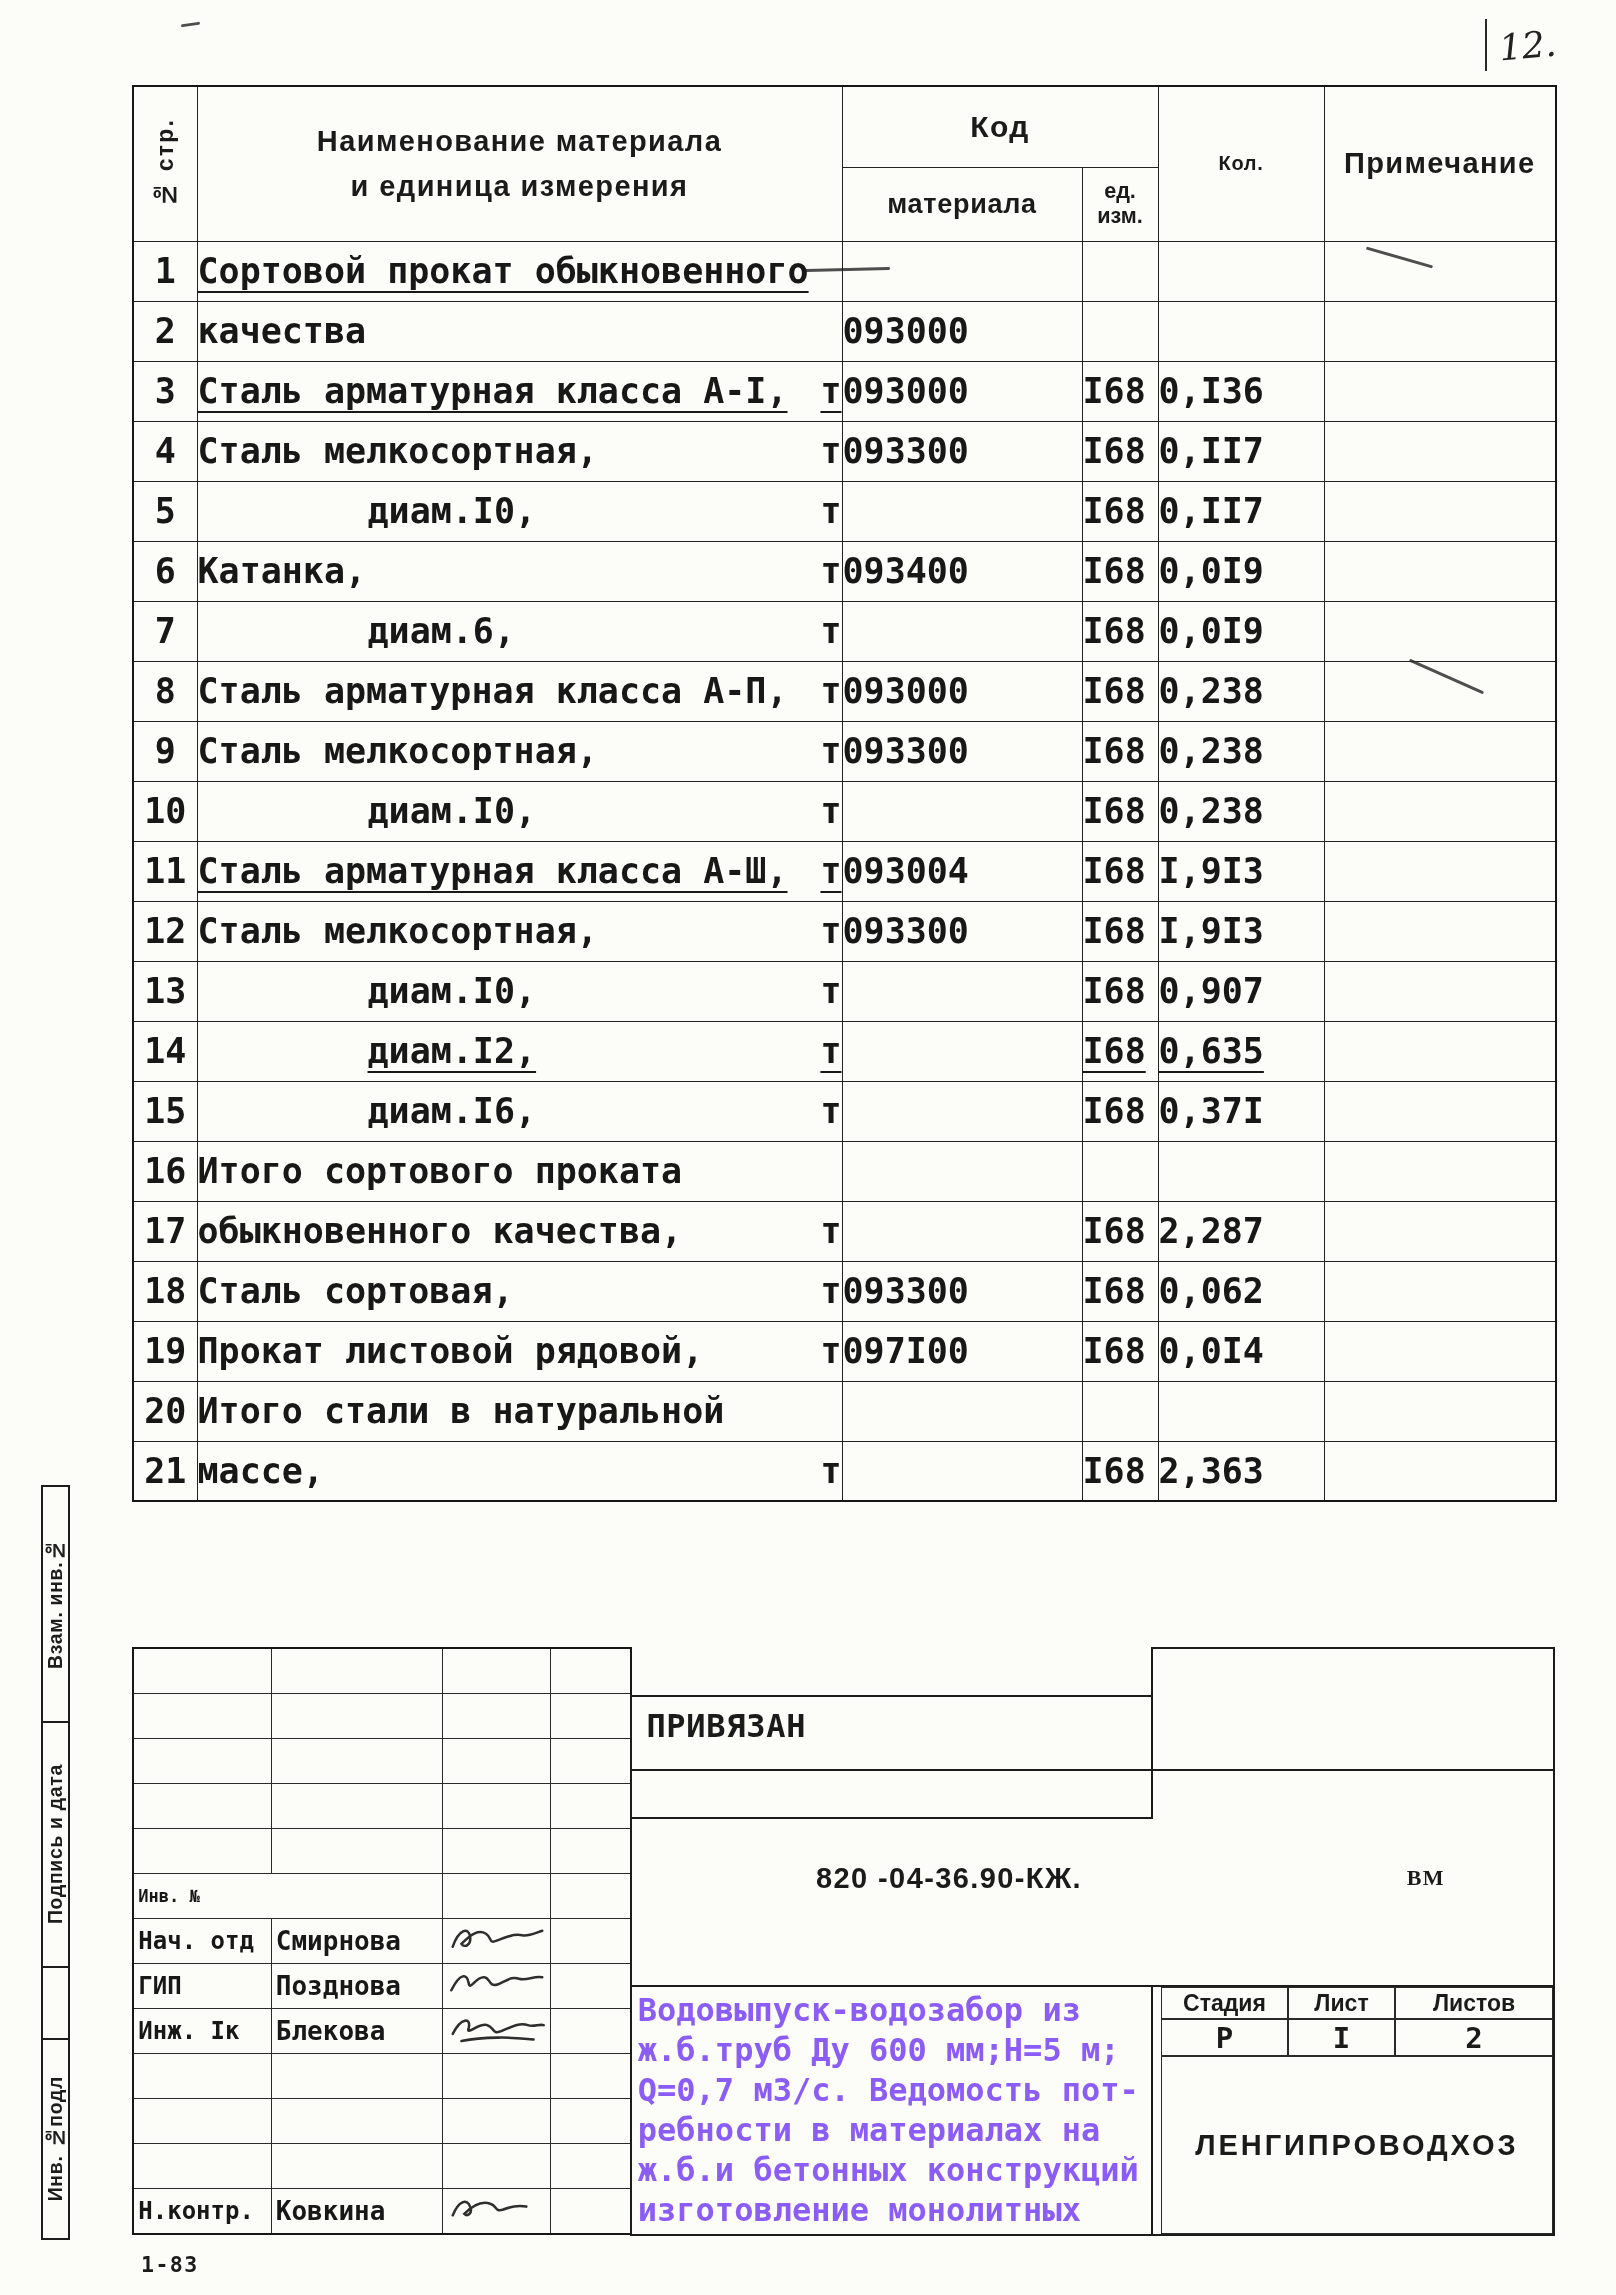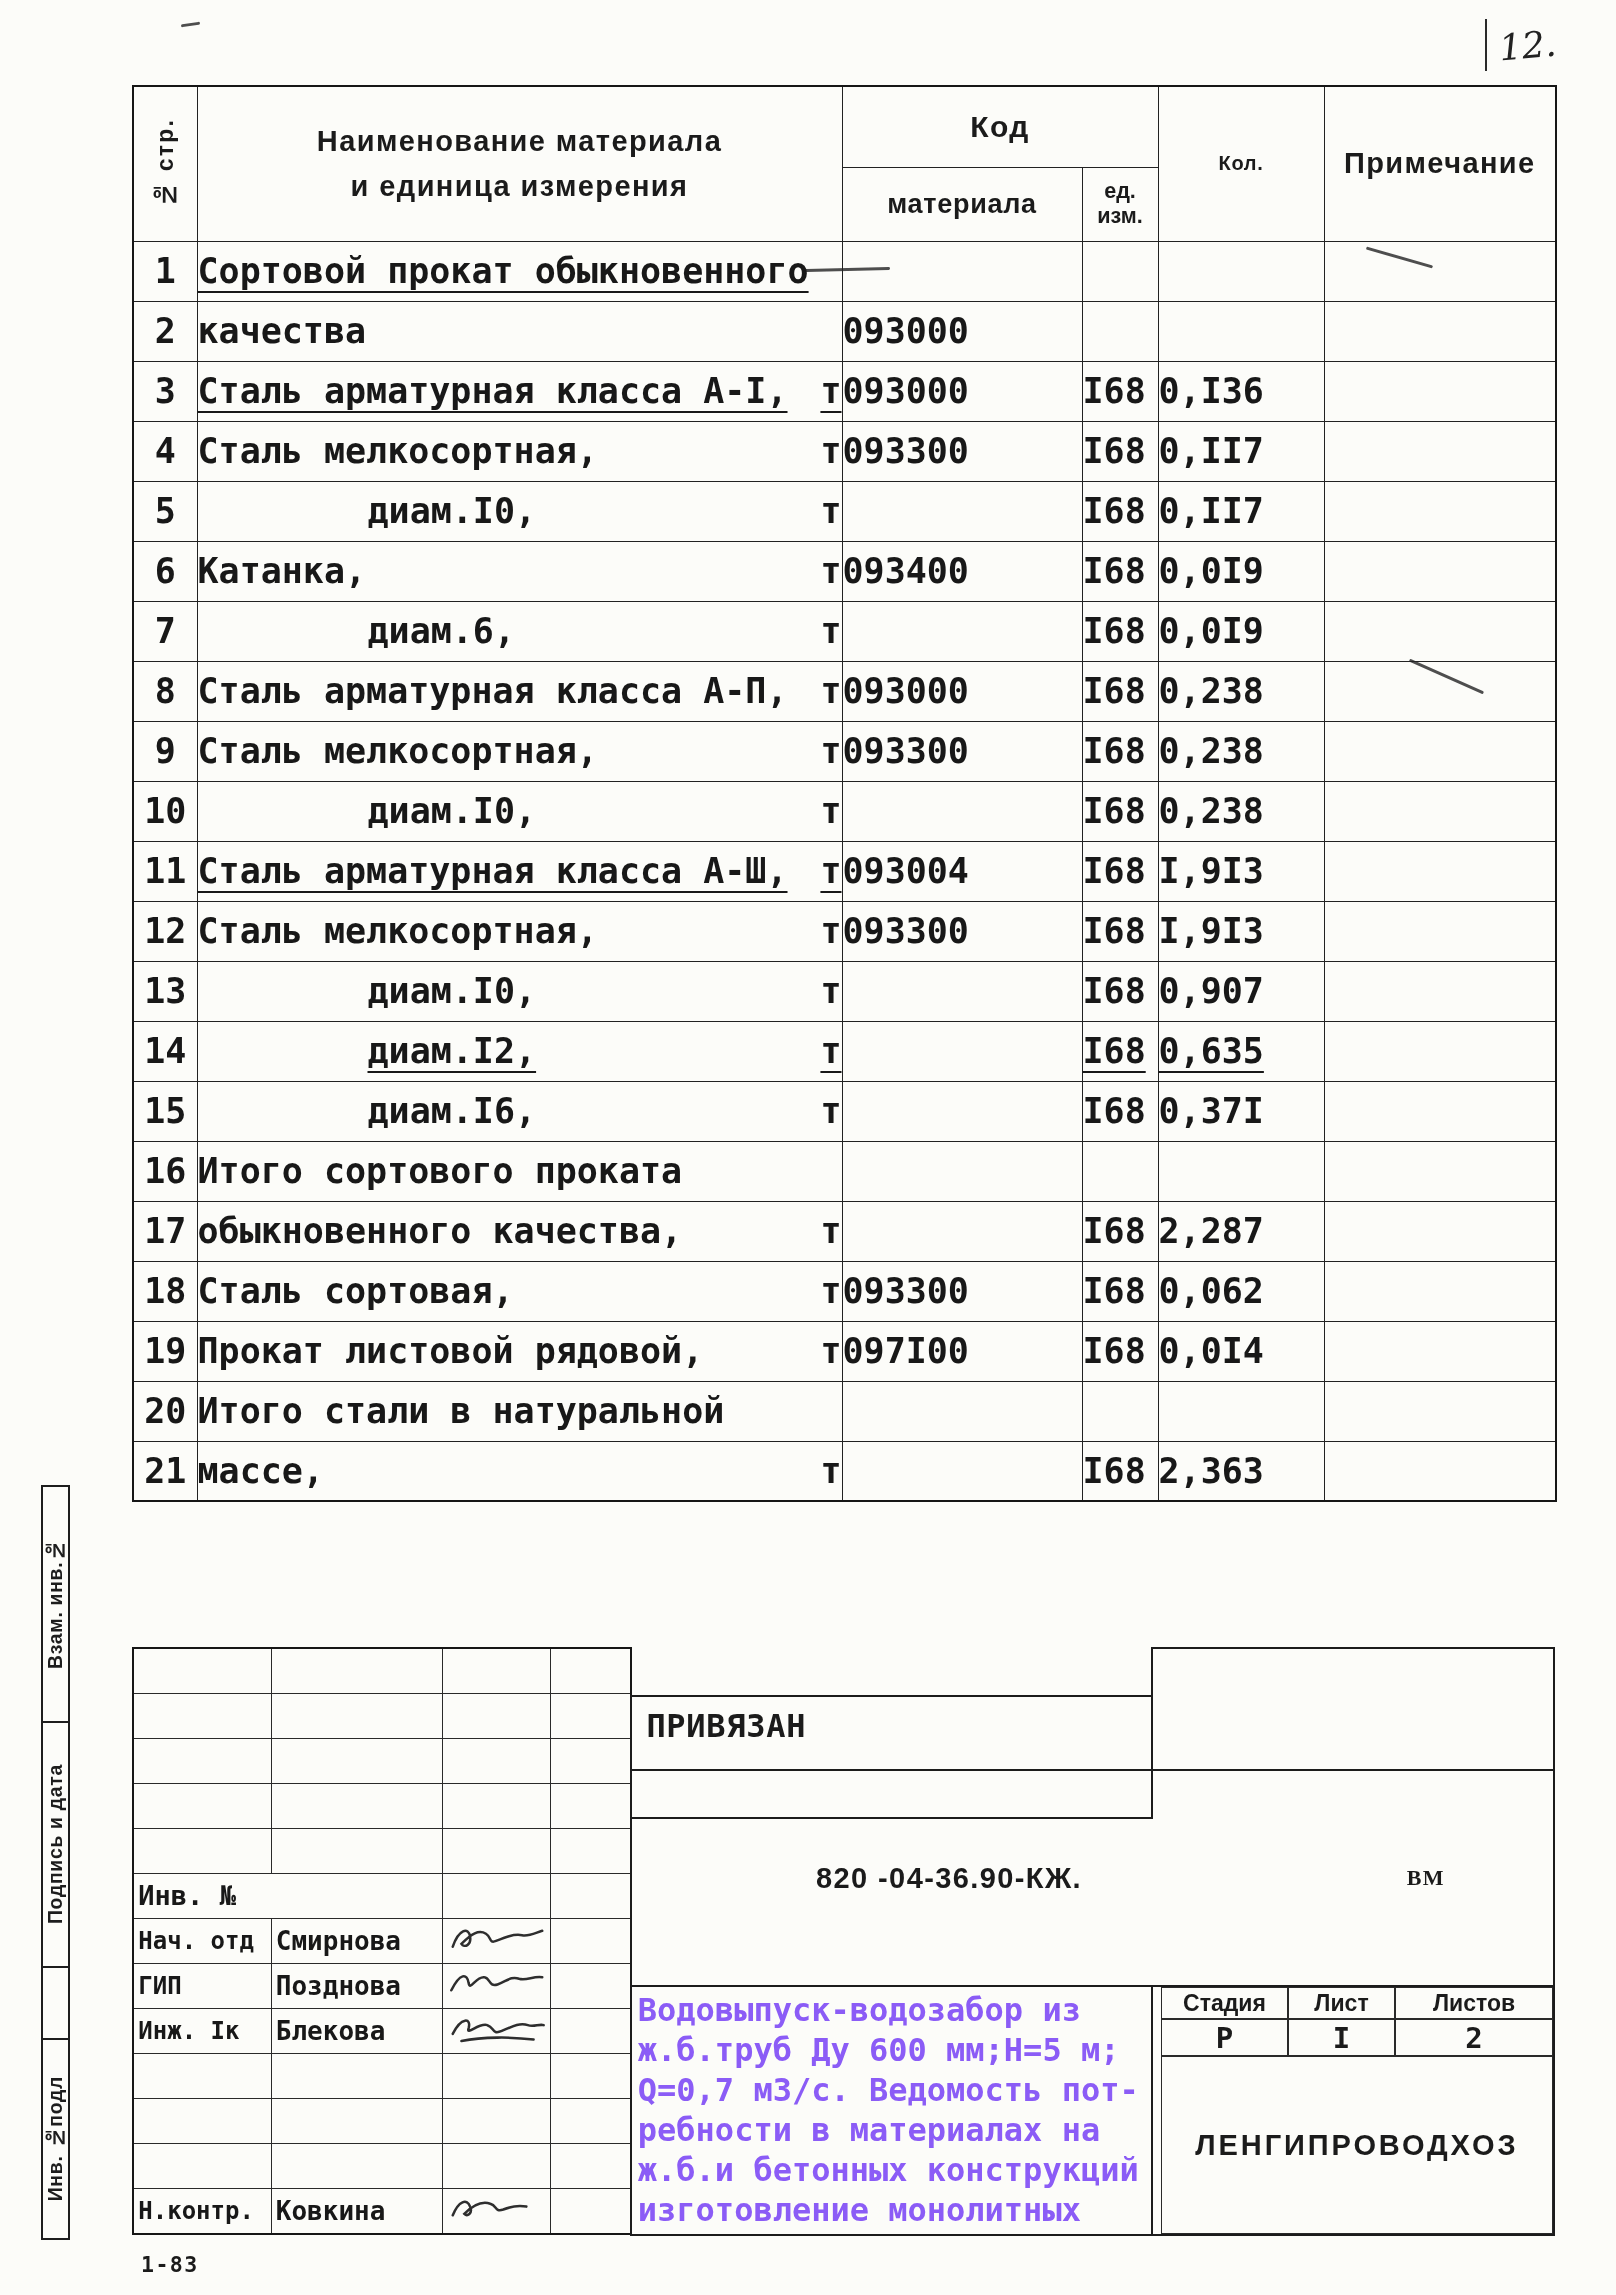--- a/index.html
+++ b/index.html
@@ -81,21 +81,21 @@
     border: 2.9px solid #161616;
   }
   table.leftgrid td {
     border: 1.4px solid #2a2a2a; padding: 0 4.3px;
     font-family: "DejaVu Sans Mono", monospace; font-weight: 700;
     vertical-align: middle; color: #181818;
   }
   table.leftgrid tr { height: 45px; }
   .lg-role { font-size: 24px; }
   .lg-name { font-size: 26px; }
-  .lg-label { font-size: 27px; }
+  .lg-label { font-size: 17px; }
   .lg-sig { text-align: center; }
 
   .cell { position: absolute; border: 2.2px solid #1c1c1c; }
   #cell-priv  { left: 630px;  top: 1647px; width: 523px;  height: 124px; margin-top: 48px; }
   #cell-privr { left: 1151px; top: 1647px; width: 404px;  height: 124px; }
   #cell-code  { left: 630px;  top: 1769px; width: 925px; height: 218px; }
   #cell-desc  { left: 630px;  top: 1985px; width: 523px;  height: 251px; }
   #cell-stage { left: 1151px; top: 1985px; width: 404px;  height: 251px; padding-left: 8px; }
 
   .priv-text { padding: 10px 0 0 14.4px; font-family: "DejaVu Sans Mono", monospace; font-weight: 700; font-size: 32px; letter-spacing: 0.7px; }

